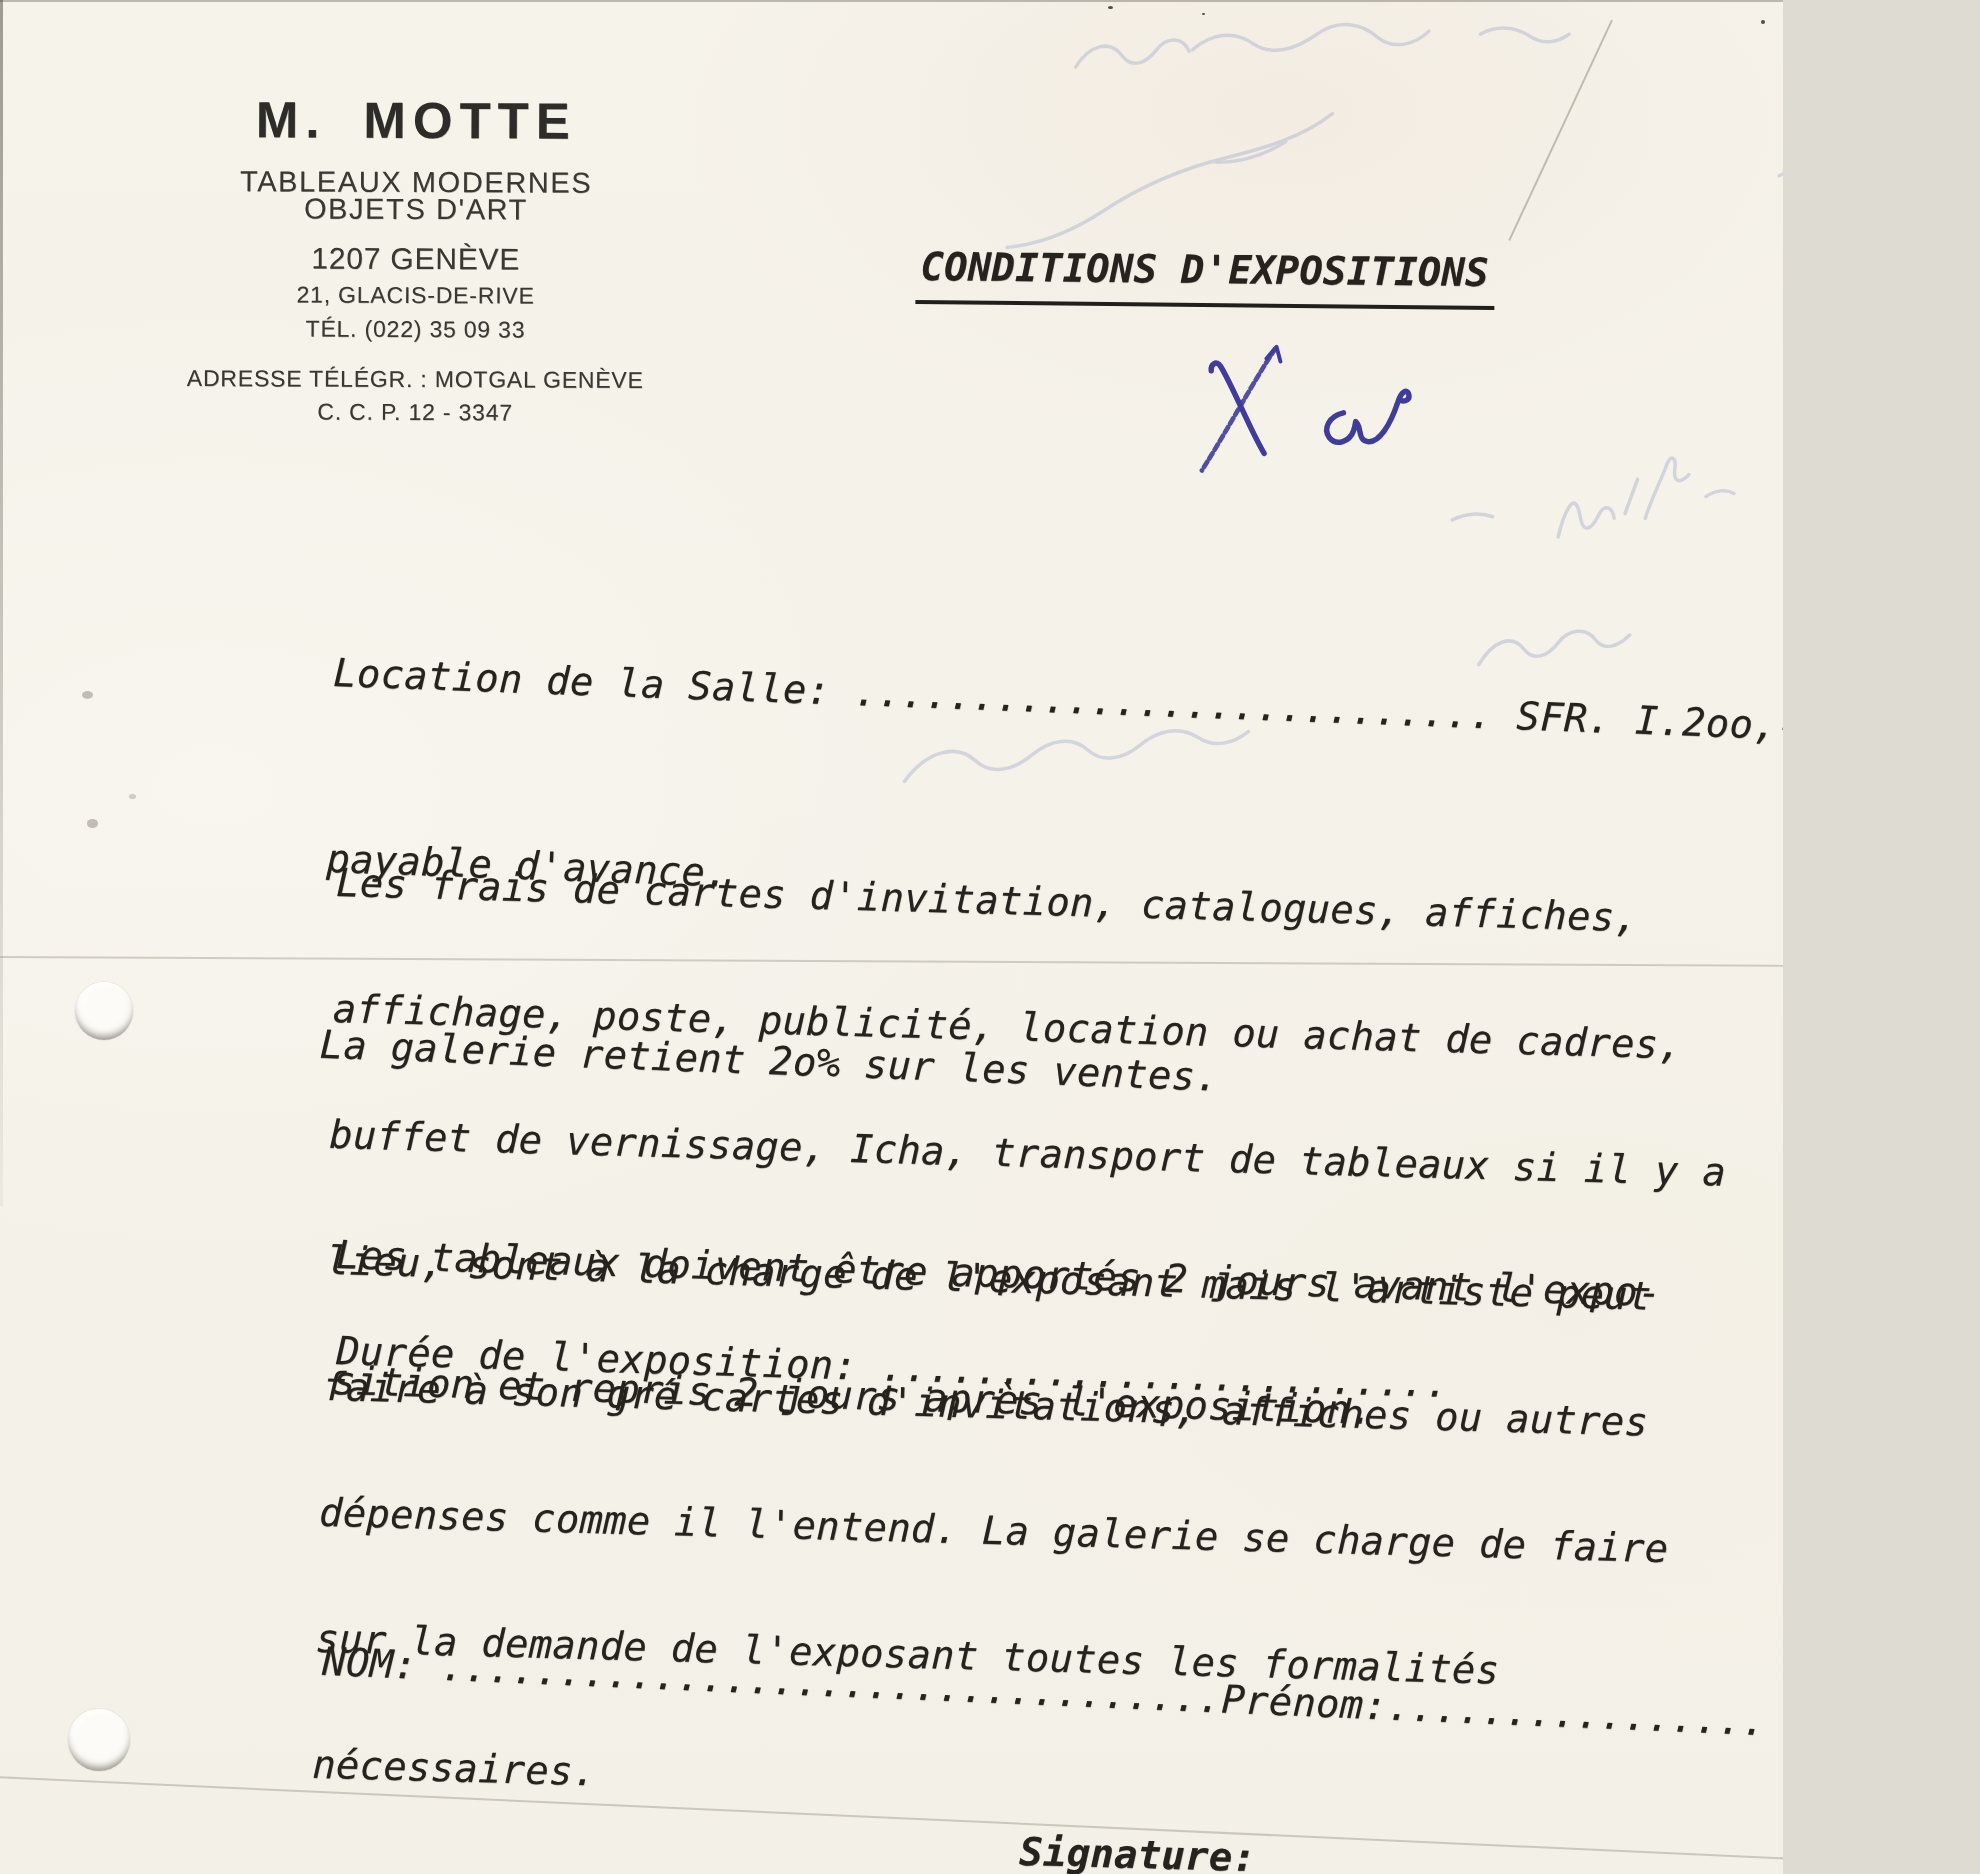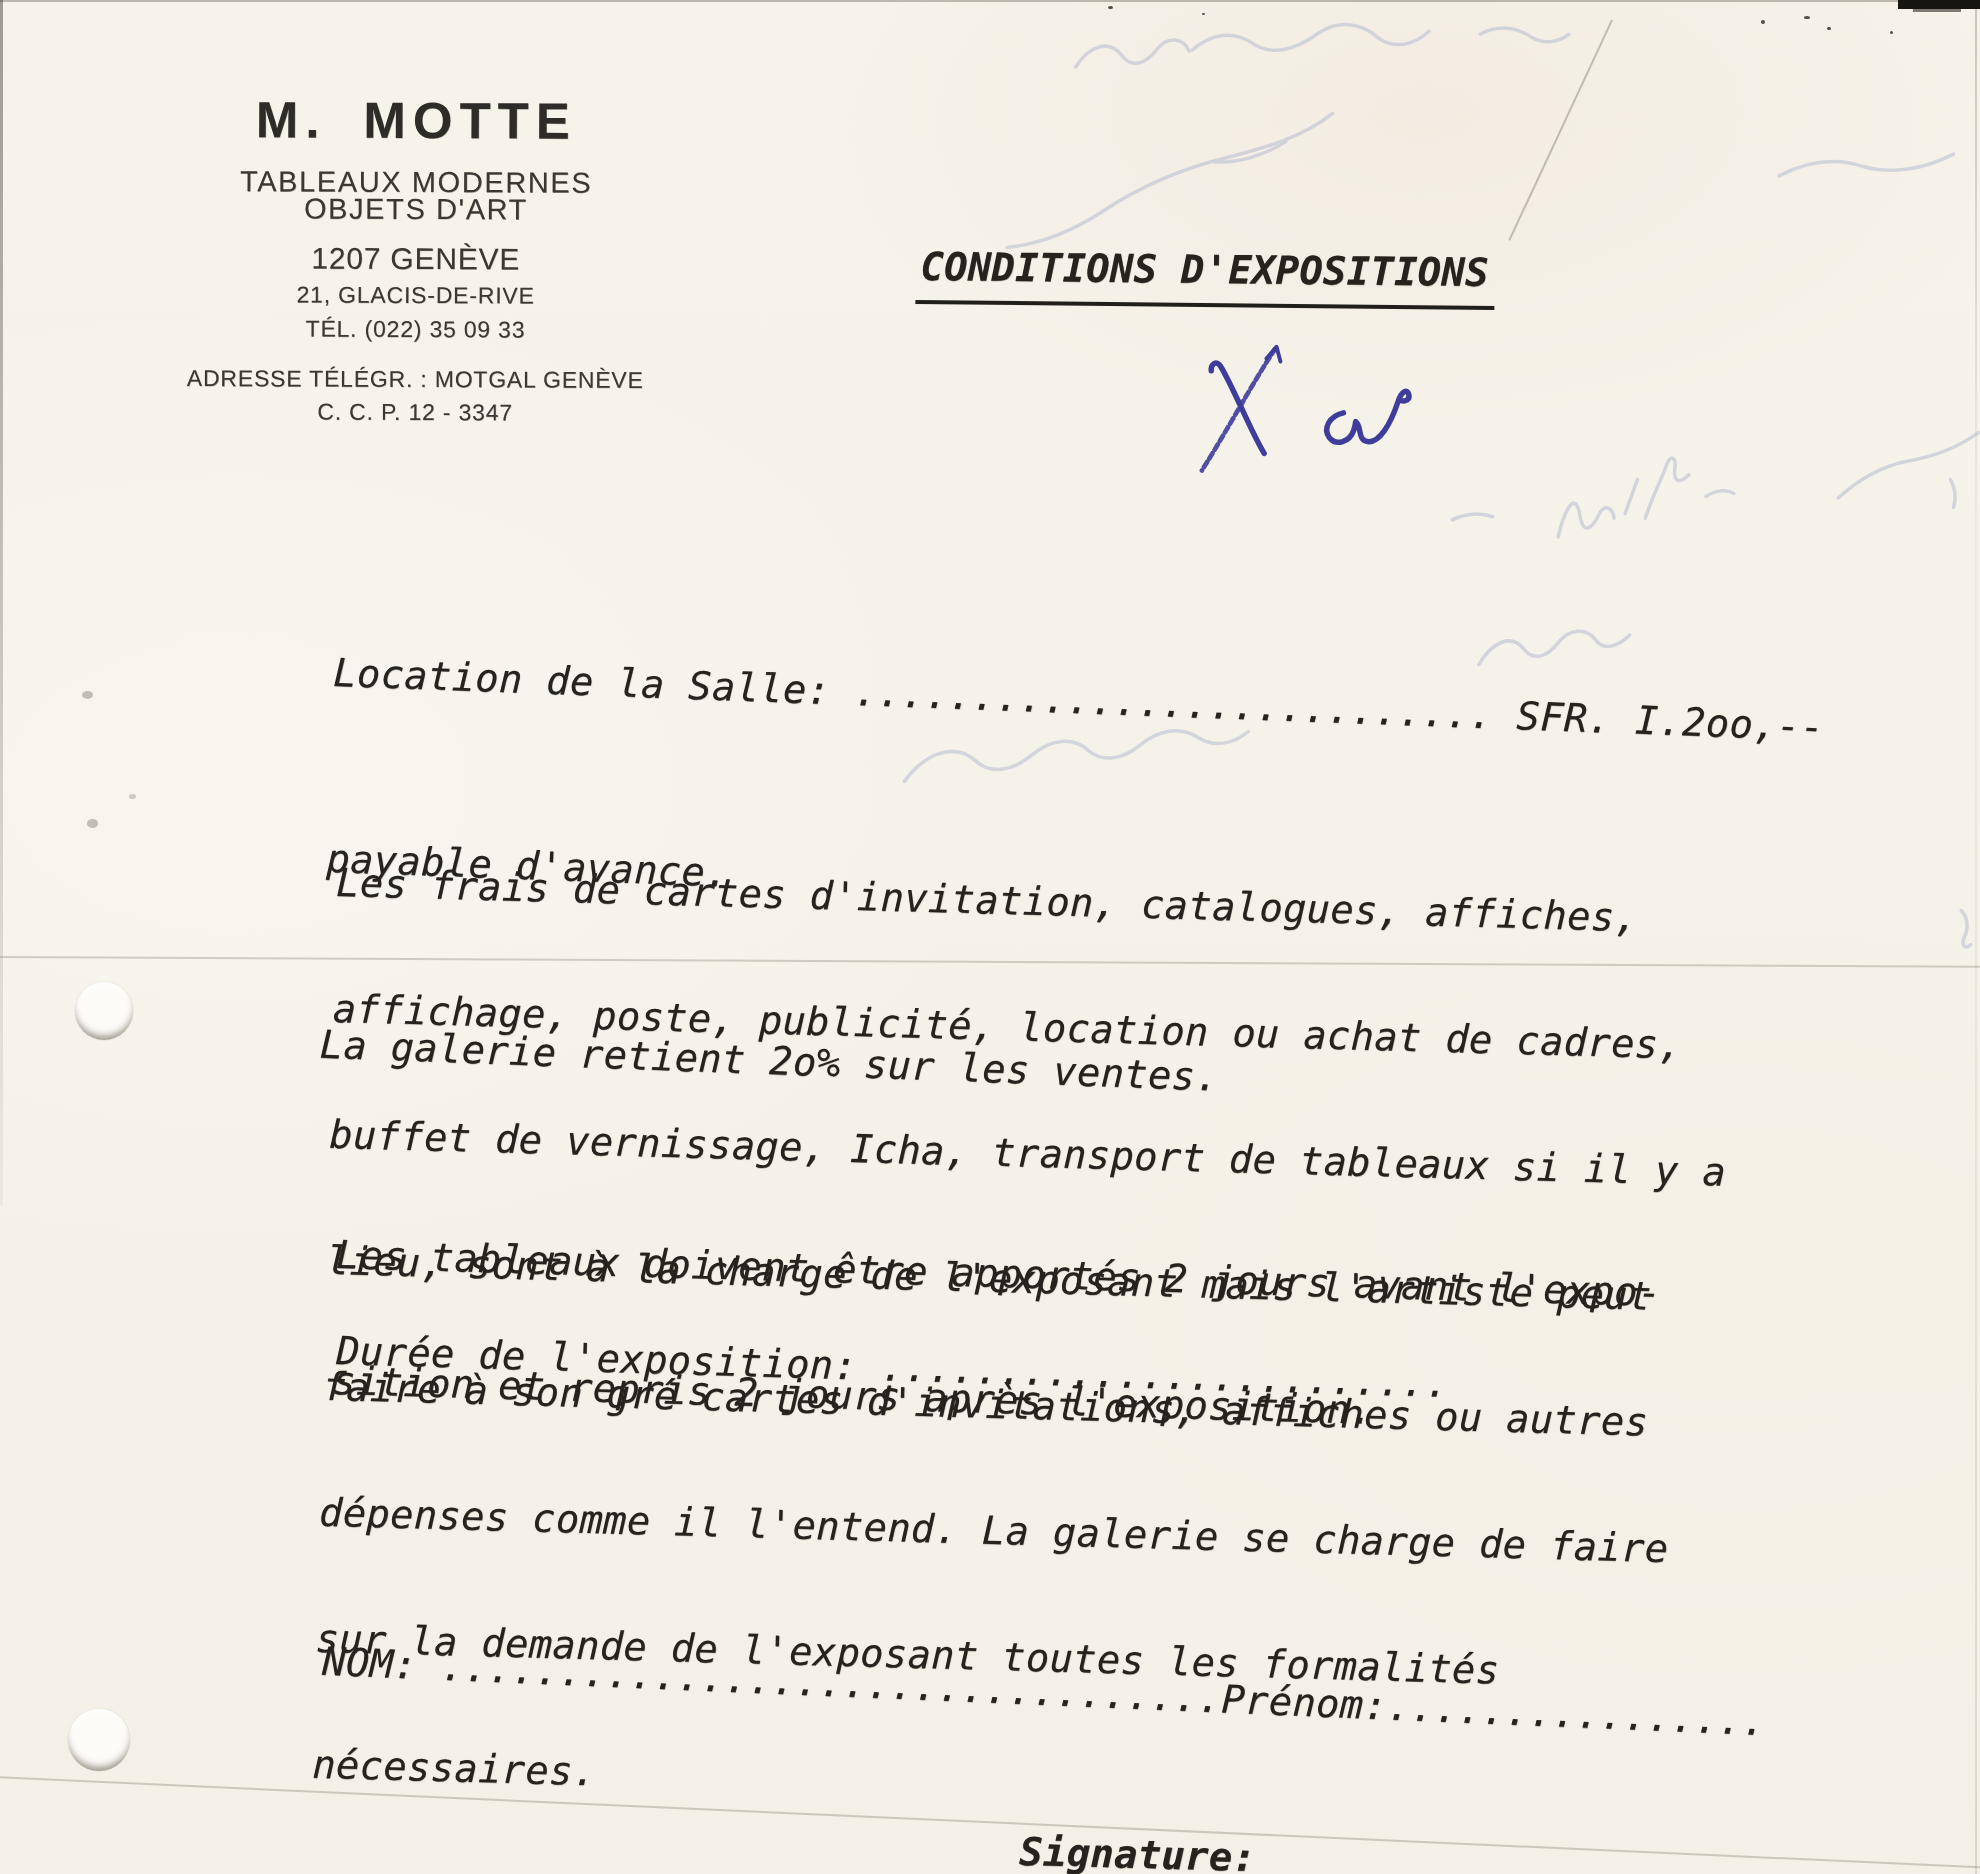--- a/index.html
+++ b/index.html
@@ -1,18 +1,18 @@
 <!DOCTYPE html>
 <html style="font-size:12.5px"><head>
 <meta charset="utf-8">
 <style>
   html,body{margin:0;padding:0;background:#dedbd2;}
   .page{
     position:relative;
-    width:1980px;height:1874px;
+    width:1783px;height:1874px;
     overflow:hidden;
     background:
       radial-gradient(856px 467px at 72% 6%, rgba(240,230,218,.55), transparent 70%),
       radial-gradient(1090px 700px at 12% 42%, rgba(250,248,242,.6), transparent 72%),
       radial-gradient(934px 545px at 88% 70%, rgba(243,238,228,.5), transparent 70%),
       linear-gradient(#f6f3eb, #f3f0e7);
     font-family:"DejaVu Sans Mono", monospace;
   }
   
   .letterhead{

